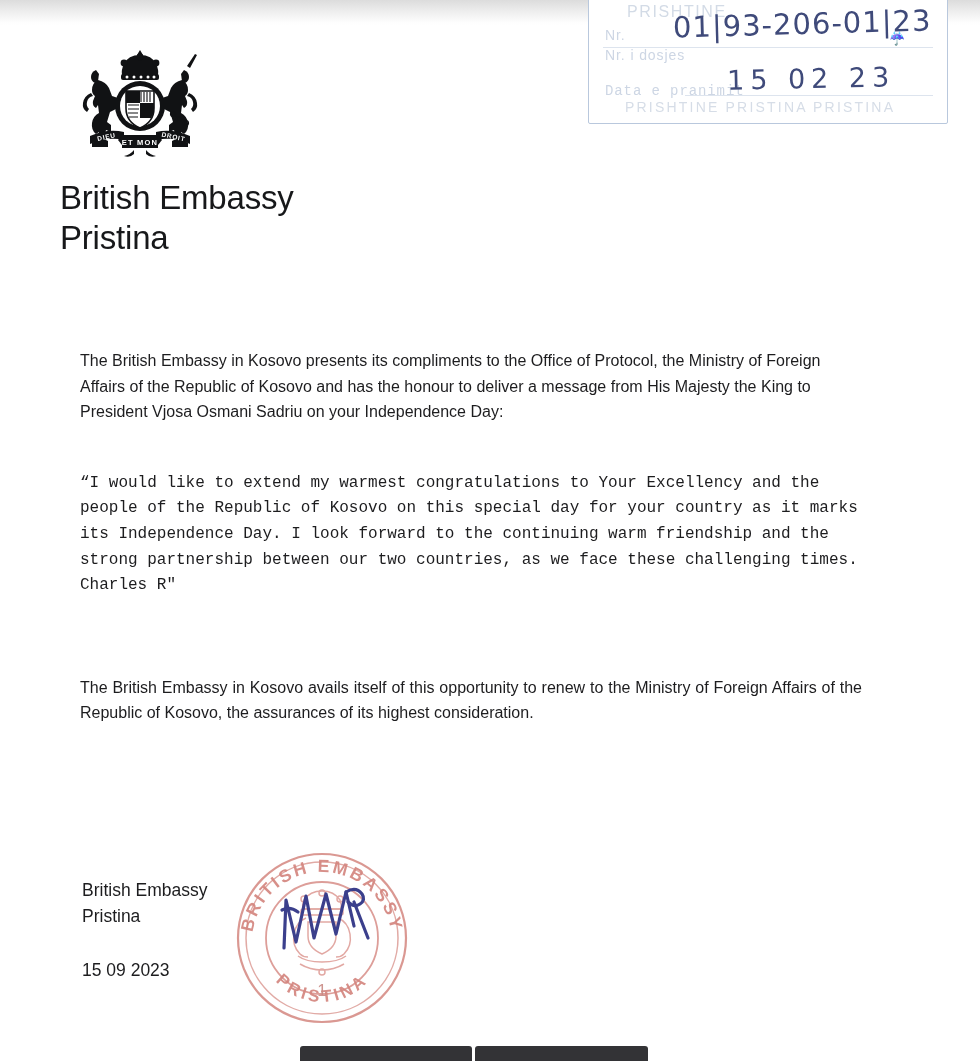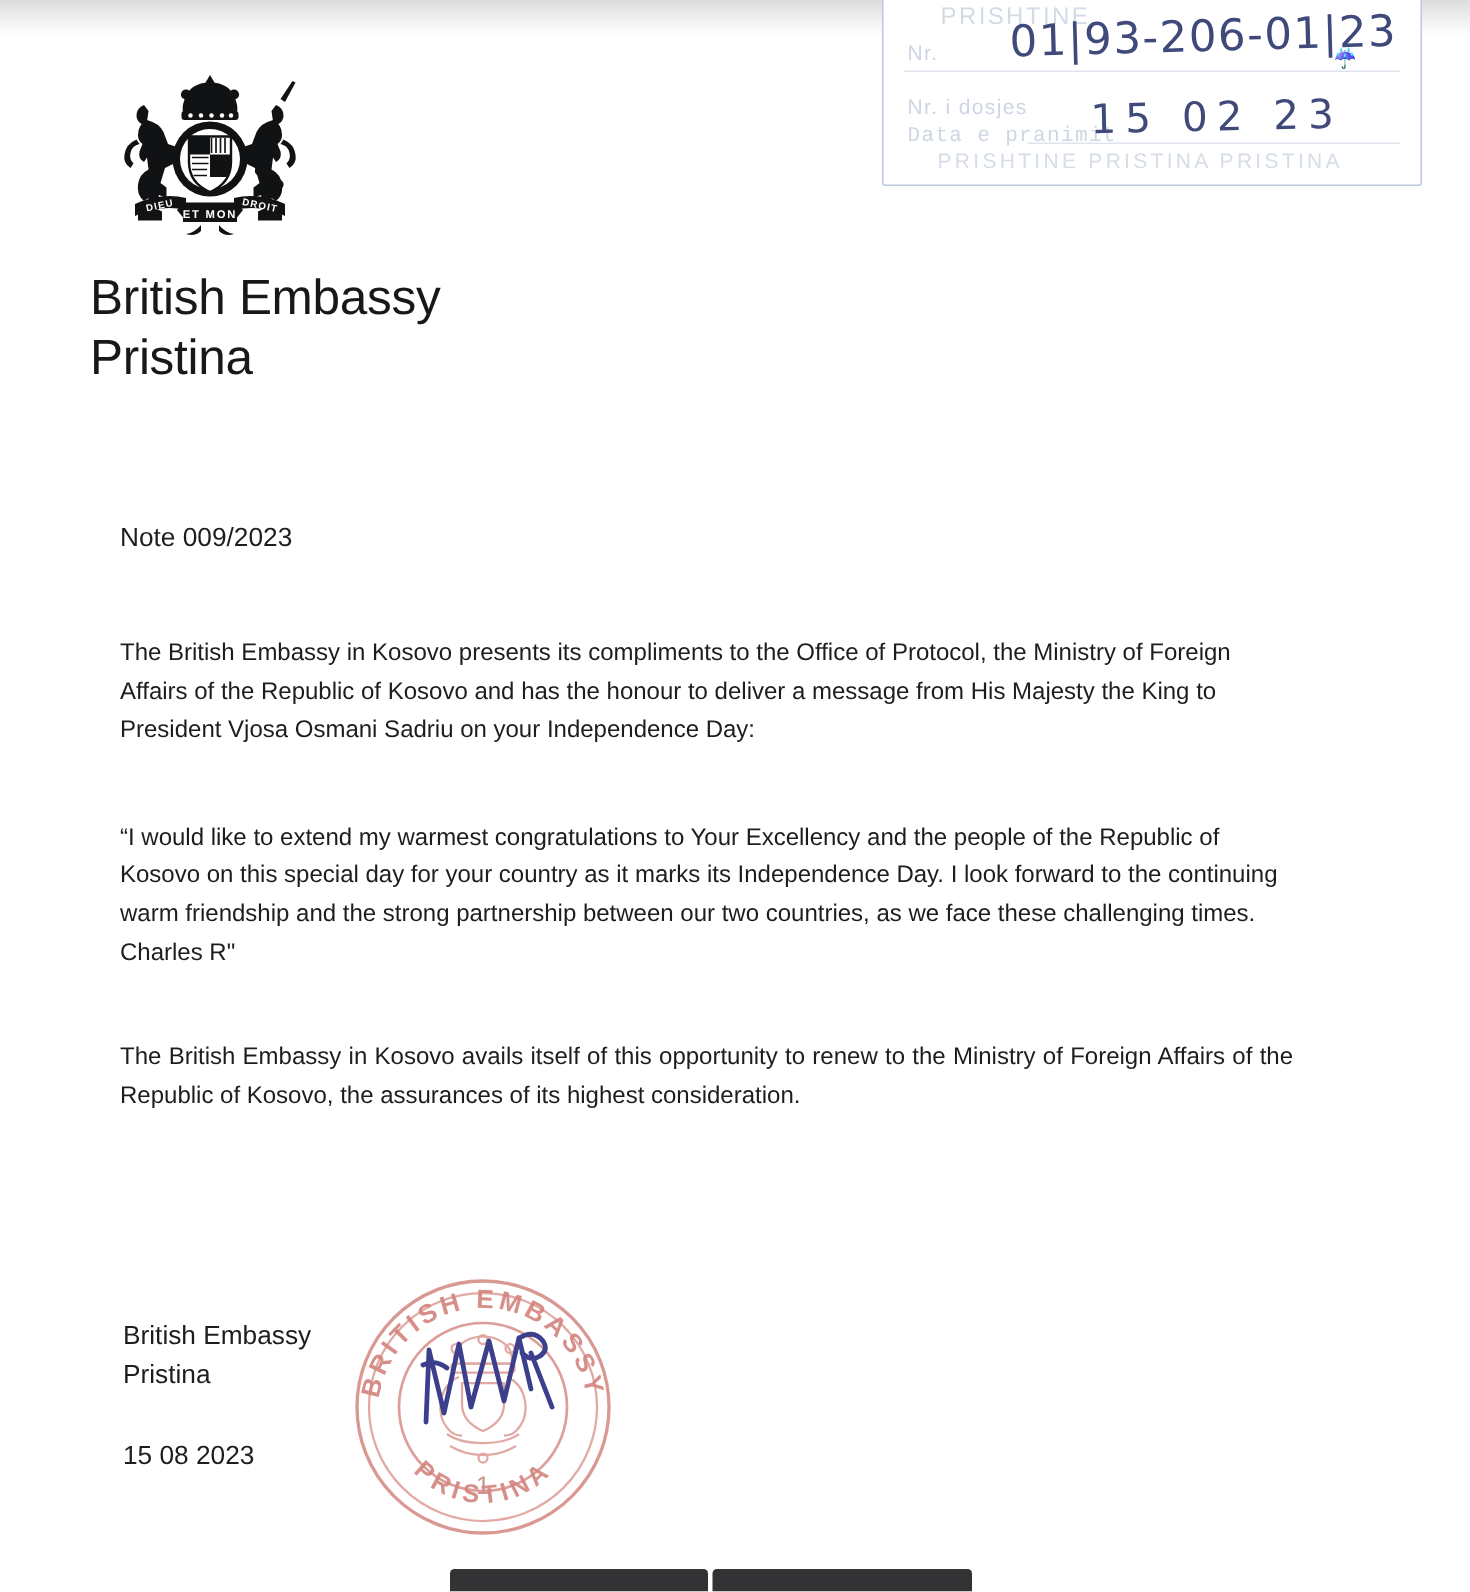--- a/index.html
+++ b/index.html
@@ -53,21 +53,21 @@
     white-space: nowrap;
     font-family: "Liberation Sans", sans-serif;
   }
   .stamp-faint-head {
     top: 24px; left: 38px;
     font-size: 16px;
     letter-spacing: 1.6px;
     color: #d3dbe6;
   }
   .stamp-faint-l1 { top: 48px; left: 16px; }
-  .stamp-faint-l2 { top: 84px; left: 16px; }
+  .stamp-faint-l2 { top: 68px; left: 16px; }
   .stamp-faint-l3 { top: 104px; left: 16px; font-family: Liberation Mono, monospace; }
   .stamp-faint-l4 {
     top: 120px; left: 36px;
     letter-spacing: 2.2px;
     color: #d6dde7;
   }
   .stamp-rule {
     position: absolute;
     height: 1px;
     background: #dde4ee;
@@ -137,21 +137,21 @@
   .body-paragraph {
     font-size: 16px;
     line-height: 25.6px;
     color: #1d1d1f;
     margin: 0 0 46px 0;
   }
   .body-paragraph.justified {
     text-align: justify;
     text-align-last: left;
   }
-  #para-quote { margin-bottom: 44px; }
+  #para-quote { margin-bottom: 76px; font-family: Liberation Mono, monospace; }
 
   
   #signature-block {
     position: absolute;
     left: 82px;
     top: 878px;
     font-size: 17.5px;
     line-height: 25.5px;
     color: #1d1d1f;
   }
@@ -277,33 +277,32 @@
         <path d="M86 106 q4 5 10 6 q-6 2 -10 -2z"></path>
       </g>
     </svg>
 
     <div id="embassy-name">British Embassy
 Pristina</div>
   </div>
 
   <div id="letter-body">
 
-    <div id="note-reference">Note 009/2023</div>
 
     <p class="body-paragraph" id="para-intro">The British Embassy in Kosovo presents its compliments to the Office of Protocol, the Ministry of Foreign Affairs of the Republic of Kosovo and has the honour to deliver a message from His Majesty the King to President Vjosa Osmani Sadriu on your Independence Day:</p>
 
     <p class="body-paragraph" id="para-quote">“I would like to extend my warmest congratulations to Your Excellency and the people of the Republic of Kosovo on this special day for your country as it marks its Independence Day. I look forward to the continuing warm friendship and the strong partnership between our two countries, as we face these challenging times. Charles R"</p>
 
     <p class="body-paragraph justified" id="para-closing">The British Embassy in Kosovo avails itself of this opportunity to renew to the Ministry of Foreign Affairs of the Republic of Kosovo, the assurances of its highest consideration.</p>
   </div>
 
   <div id="signature-block">
     <div id="signature-org">British Embassy
 Pristina</div>
-    <div id="signature-date">15 08 2023</div>
+    <div id="signature-date">15 09 2023</div>
   </div>
 
   <svg id="embassy-seal" viewBox="0 0 188 192">
     <defs>
       <path id="seal-arc-top" d="M24 104 a70 70 0 0 1 140 0" fill="none"></path>
       <path id="seal-arc-bottom" d="M32 102 a62 62 0 0 0 124 0" fill="none"></path>
     </defs>
     <g stroke="#d4867f" fill="none">
       <circle cx="94" cy="100" r="84" stroke-width="2.2" opacity="0.85"></circle>
       <circle cx="94" cy="100" r="76" stroke-width="1.5" opacity="0.7"></circle>

